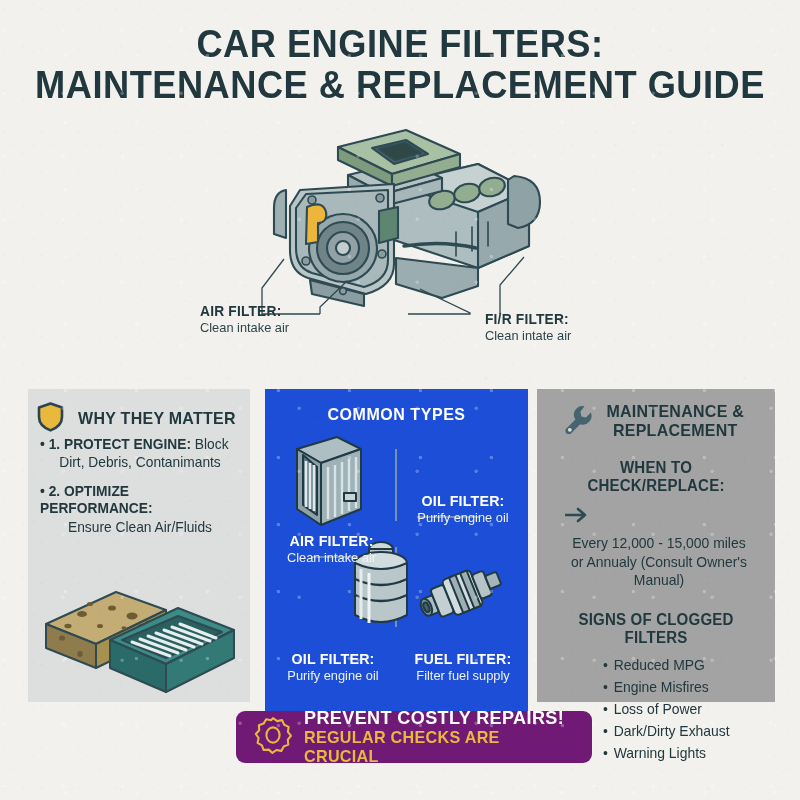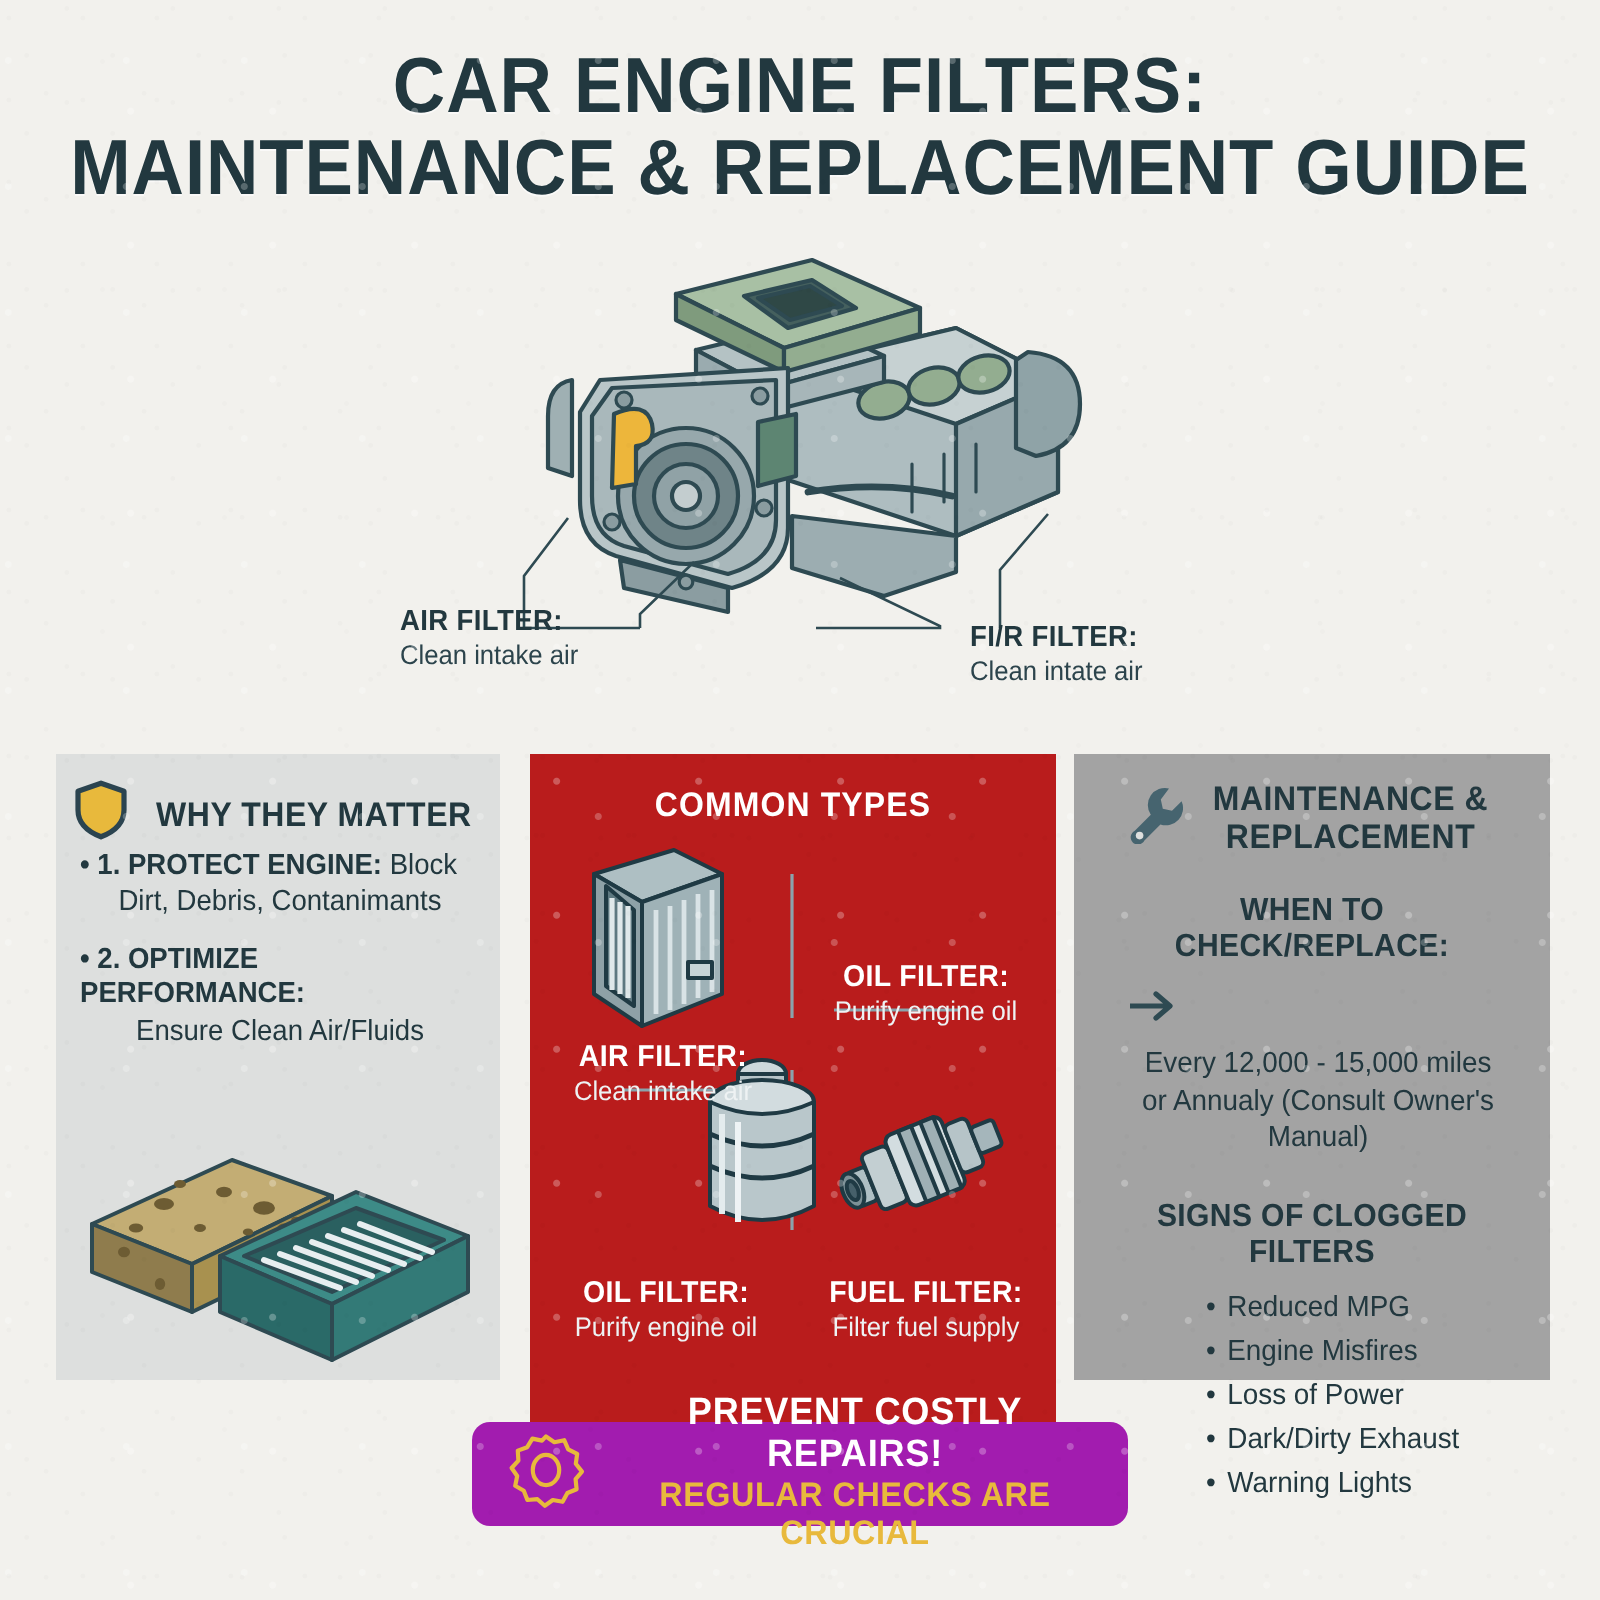--- a/index.html
+++ b/index.html
@@ -55,24 +55,24 @@
   }
   .callout-sub{
     font-family:"Liberation Sans Narrow","Liberation Sans",sans-serif;
     font-weight:400; font-size:13.5px; color:#2c444c; margin-top:1px;
     transform:scaleX(.95); transform-origin:left center;
   }
   #label-air{ left:200px; top:48px; }
   #label-fuel{ left:485px; top:56px; }
 
   
-  #panel-row{ position:absolute; top:377px; left:0; width:800px; height:313px; z-index:5;text-decoration:underline; }
+  #panel-row{ position:absolute; top:389px; left:0; width:800px; height:313px; z-index:5;text-decoration:underline; }
   .panel{ position:absolute; top:0; }
   #panel-why{ left:28px; width:222px; height:313px; background:#dddfde; }
-  #panel-types{ left:265px; width:263px; height:363px; background:#b91c1c; }
+  #panel-types{ left:265px; width:263px; height:363px; background:#1d4ed8; }
   #panel-maint{ left:537px; width:238px; height:313px; background:#a3a3a3; }
 
   .panel-head{
     display:flex; align-items:center; justify-content:center; gap:9px;
     padding-top:13px;
   }
   .panel-head-text{
     font-family:"Liberation Sans Narrow","Liberation Sans",sans-serif;
     font-weight:700; font-size:17px; letter-spacing:.3px; color:#22383f;
     transform:scaleX(.94); line-height:1.12; text-align:center;
@@ -139,25 +139,24 @@
   #signs-list{ margin-top:7px; padding-left:44px; }
   .sign-item{
     font-family:"Liberation Sans Narrow","Liberation Sans",sans-serif;
     font-size:14.5px; color:#22383f; line-height:1.52;
     transform:scaleX(.96); transform-origin:left center;
   }
   .sign-item .dot{ margin-right:6px; }
 
   
   #banner{
-    position:absolute; left:236px; top:711px; width:328px; height:52px;
-    background:#a21caf; border-radius:9px;
+    position:absolute; left:236px; top:711px; width:356px; height:52px;
+    background:#701a75; border-radius:9px;
     display:flex; align-items:center; gap:11px; padding-left:17px;
     z-index:6;
-    text-align:center;
   }
   #banner-text{ display:flex; flex-direction:column; justify-content:center; }
   #banner-line-1{
     font-family:"Liberation Sans Narrow","Liberation Sans",sans-serif;
     font-weight:700; font-size:19px; color:#ffffff; letter-spacing:.4px;
     transform:scaleX(.95); transform-origin:left center; line-height:1.08;
   }
   #banner-line-2{
     font-family:"Liberation Sans Narrow","Liberation Sans",sans-serif;
     font-weight:700; font-size:17px; color:#e8b93c; letter-spacing:.3px;

